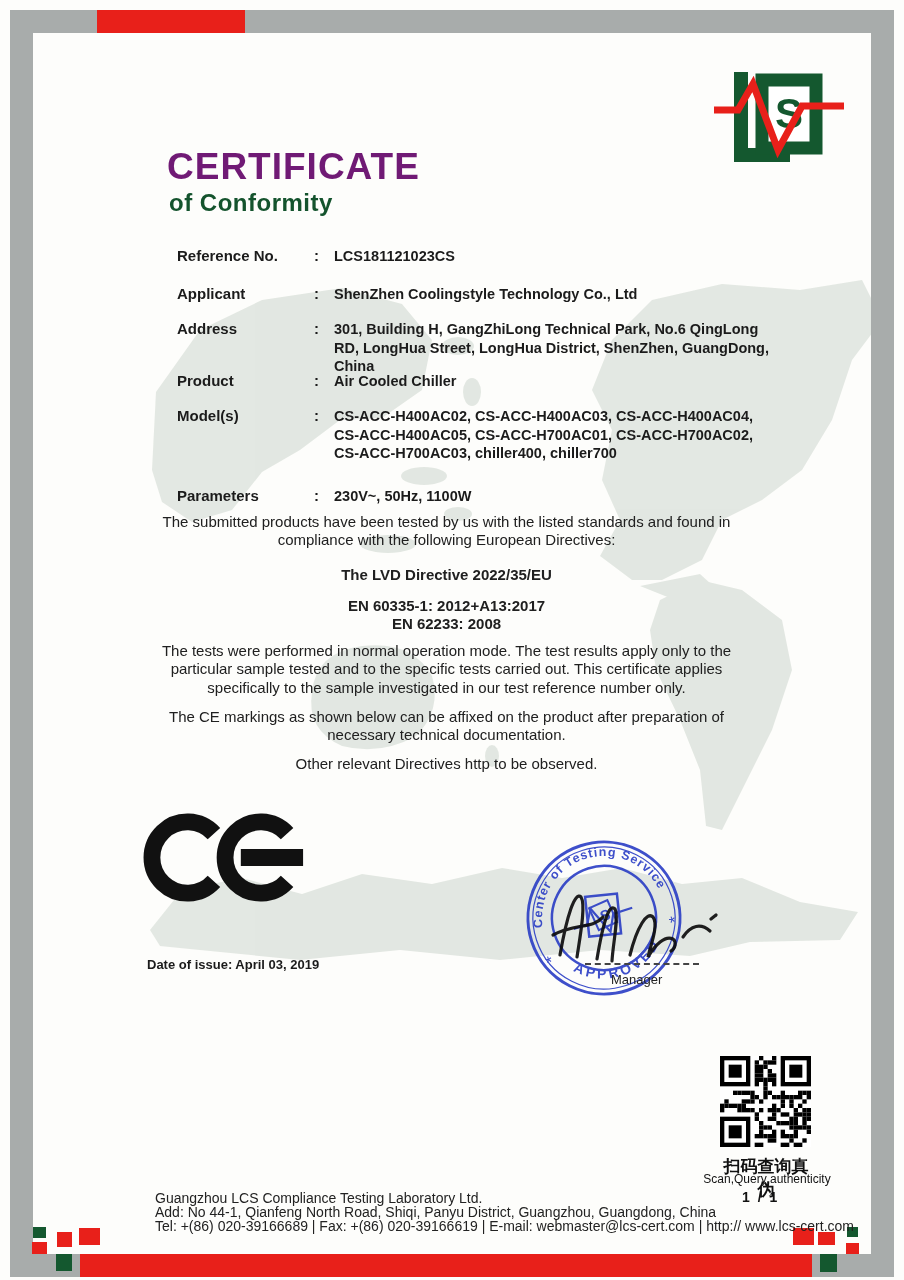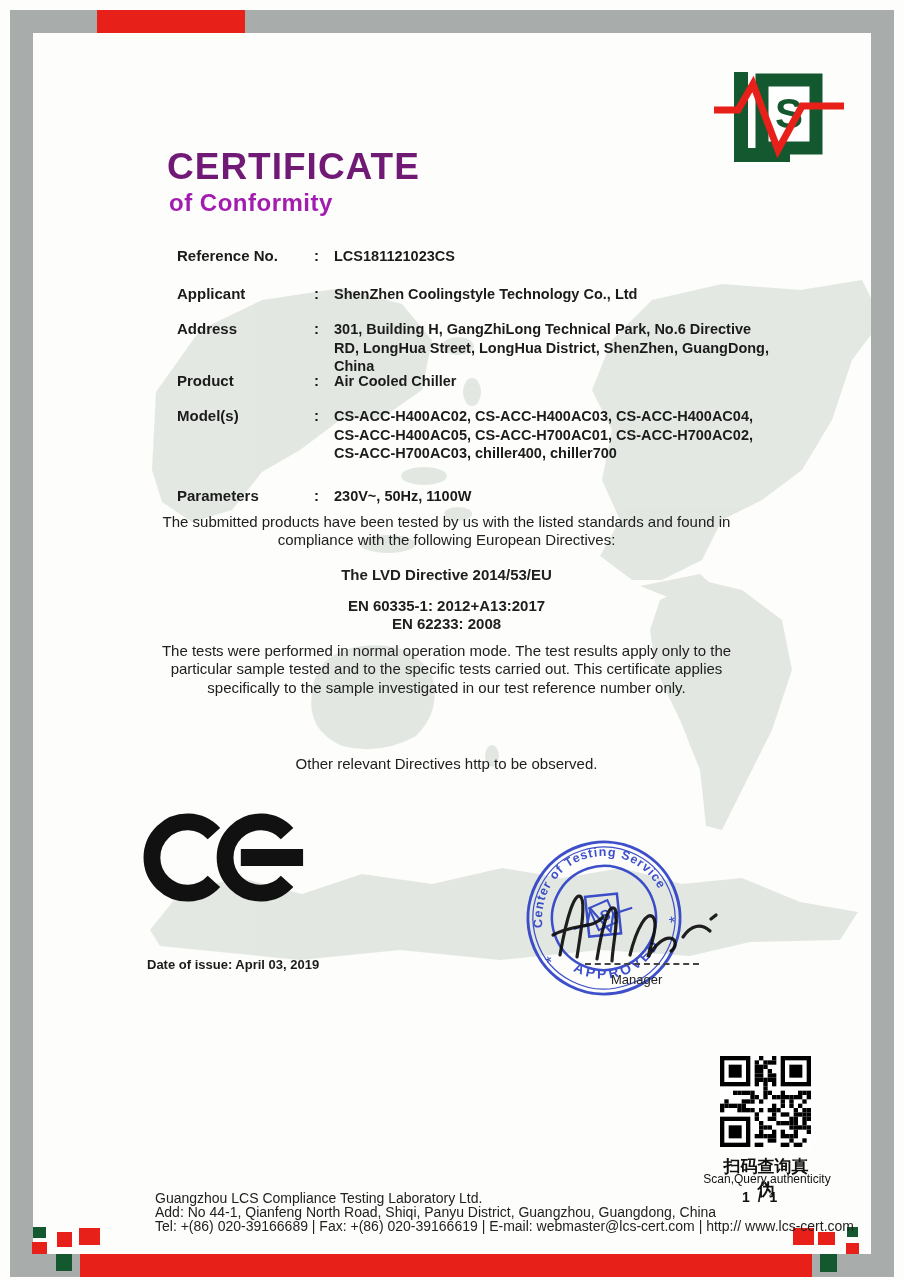--- a/index.html
+++ b/index.html
@@ -9,21 +9,21 @@
   html,body{margin:0;padding:0;}
   body{font-family:"Liberation Sans","DejaVu Sans",sans-serif;background:#fff;}
   #page{position:relative;width:904px;height:1280px;background:var(--paper);overflow:hidden;}
   .abs{position:absolute;}
   
   .bar{background:var(--gray);}
   .redbar{background:var(--red);}
   .sq{position:absolute;}
   
   .title1{font-size:37px;font-weight:bold;color:#701a75;letter-spacing:1px;}
-  .title2{font-size:24px;font-weight:bold;color:#a21caf;letter-spacing:.5px;}
+  .title2{font-size:24px;font-weight:bold;color:#14532d;letter-spacing:.5px;}
   .frow{position:absolute;left:150px;display:flex;width:630px;}
   .flabel{width:137px;font-size:15px;font-weight:bold;color:var(--ink);flex:none;margin-left:27px;}
   .fcolon{width:20px;font-size:15px;font-weight:bold;color:var(--ink);flex:none;}
   .fvalue{width:470px;font-size:14.5px;font-weight:bold;color:var(--ink);line-height:1.28;}
   .para{position:absolute;left:148px;width:597px;font-size:15px;color:#202020;line-height:1.22;text-align:center;}
   .bold{font-weight:bold;}
   .footer-line{position:absolute;left:155px;font-size:14px;color:#222;line-height:1.2;margin-top:40px;}
   .cap-zh{font-size:17px;font-weight:bold;color:#111;}
   .cap-en{font-size:12px;font-weight:normal;color:#111;}
   .pagenum{font-size:14px;font-weight:bold;color:#111;letter-spacing:2px;}
@@ -90,43 +90,44 @@
     <span class="fvalue">LCS181121023CS</span>
   </div>
   <div class="frow" style="top:285px;">
     <span class="flabel">Applicant</span>
     <span class="fcolon">:</span>
     <span class="fvalue">ShenZhen Coolingstyle Technology Co., Ltd</span>
   </div>
   <div class="frow" style="top:320px;">
     <span class="flabel">Address</span>
     <span class="fcolon">:</span>
-    <span class="fvalue">301, Building H, GangZhiLong Technical Park, No.6 Directive RD, LongHua Street, LongHua District, ShenZhen, GuangDong, China</span>
+    <span class="fvalue">301, Building H, GangZhiLong Technical Park, No.6 QingLong RD, LongHua Street, LongHua District, ShenZhen, GuangDong, China</span>
   </div>
   <div class="frow" style="top:372px;">
     <span class="flabel">Product</span>
     <span class="fcolon">:</span>
     <span class="fvalue">Air Cooled Chiller</span>
   </div>
   <div class="frow" style="top:407px;">
     <span class="flabel">Model(s)</span>
     <span class="fcolon">:</span>
     <span class="fvalue">CS-ACC-H400AC02, CS-ACC-H400AC03, CS-ACC-H400AC04, CS-ACC-H400AC05, CS-ACC-H700AC01, CS-ACC-H700AC02, CS-ACC-H700AC03, chiller400, chiller700</span>
   </div>
   <div class="frow" style="top:487px;">
     <span class="flabel">Parameters</span>
     <span class="fcolon">:</span>
     <span class="fvalue">230V~, 50Hz, 1100W</span>
   </div>
 
   <div class="para" style="top:513px;">The submitted products have been tested by us with the listed standards and found in compliance with the following European Directives:</div>
-  <div class="para bold" style="top:566px;">The LVD Directive 2014/53/EU</div>
+  <div class="para bold" style="top:566px;">The LVD Directive 2022/35/EU</div>
   <div class="para bold" style="top:597px;">EN 60335-1: 2012+A13:2017</div>
   <div class="para bold" style="top:615px;">EN 62233: 2008</div>
   <div class="para" style="top:642px;">The tests were performed in normal operation mode. The test results apply only to the particular sample tested and to the specific tests carried out. This certificate applies specifically to the sample investigated in our test reference number only.</div>
+  <div class="para" style="top:708px;">The CE markings as shown below can be affixed on the product after preparation of necessary technical documentation.</div>
   <div class="para" style="top:755px;">Other relevant Directives http to be observed.</div>
 
   <svg class="abs" style="left:142px;top:806px;" width="168" height="104" viewBox="0 0 170 105">
     <g stroke="#111" stroke-width="17" fill="none">
       <path d="M72.8,27.9 A36 36 0 1 0 72.8,76.1"></path>
       <path d="M146.8,27.9 A36 36 0 1 0 146.8,76.1"></path>
       <path d="M100,52 L163,52"></path>
     </g>
   </svg>
 

